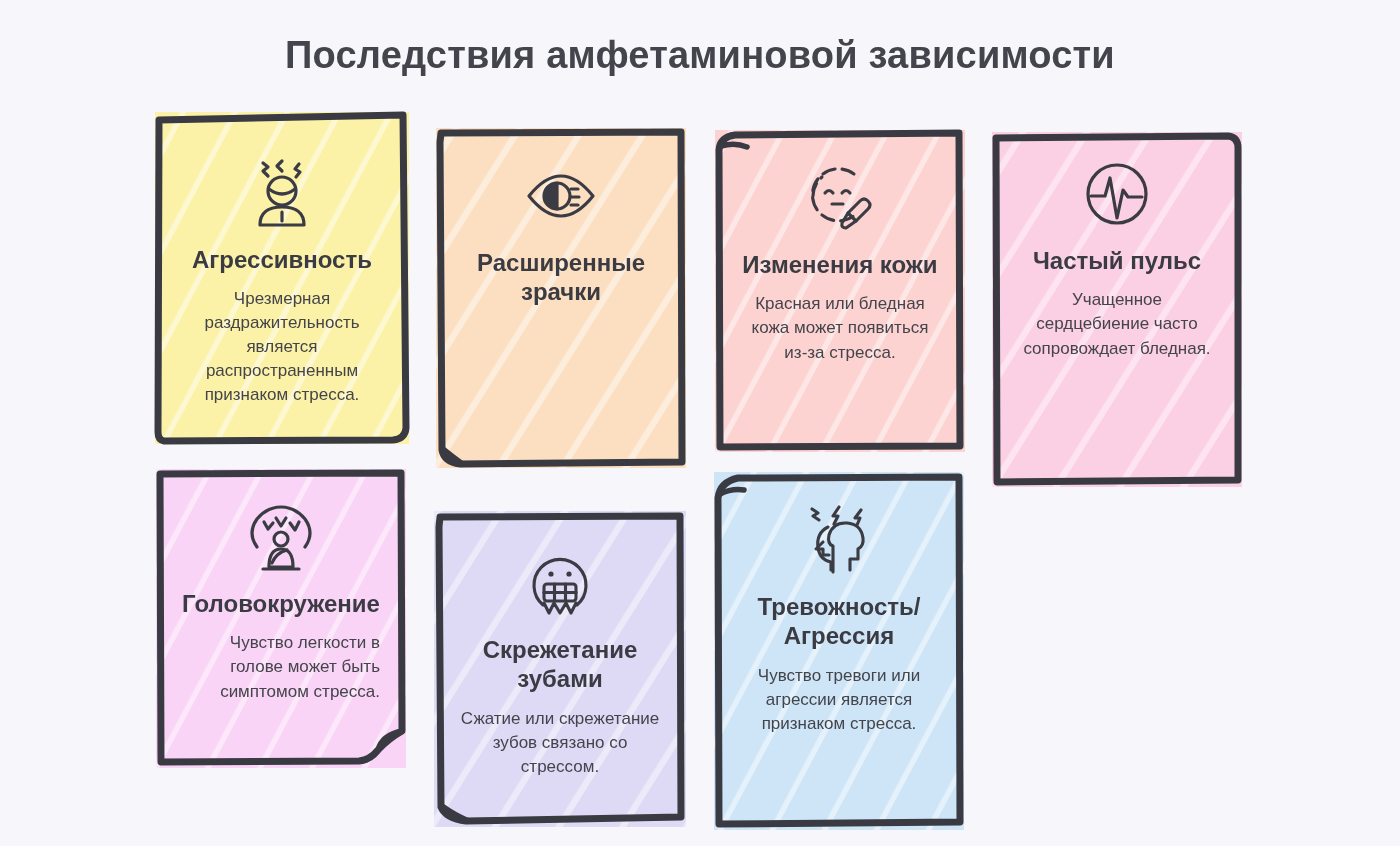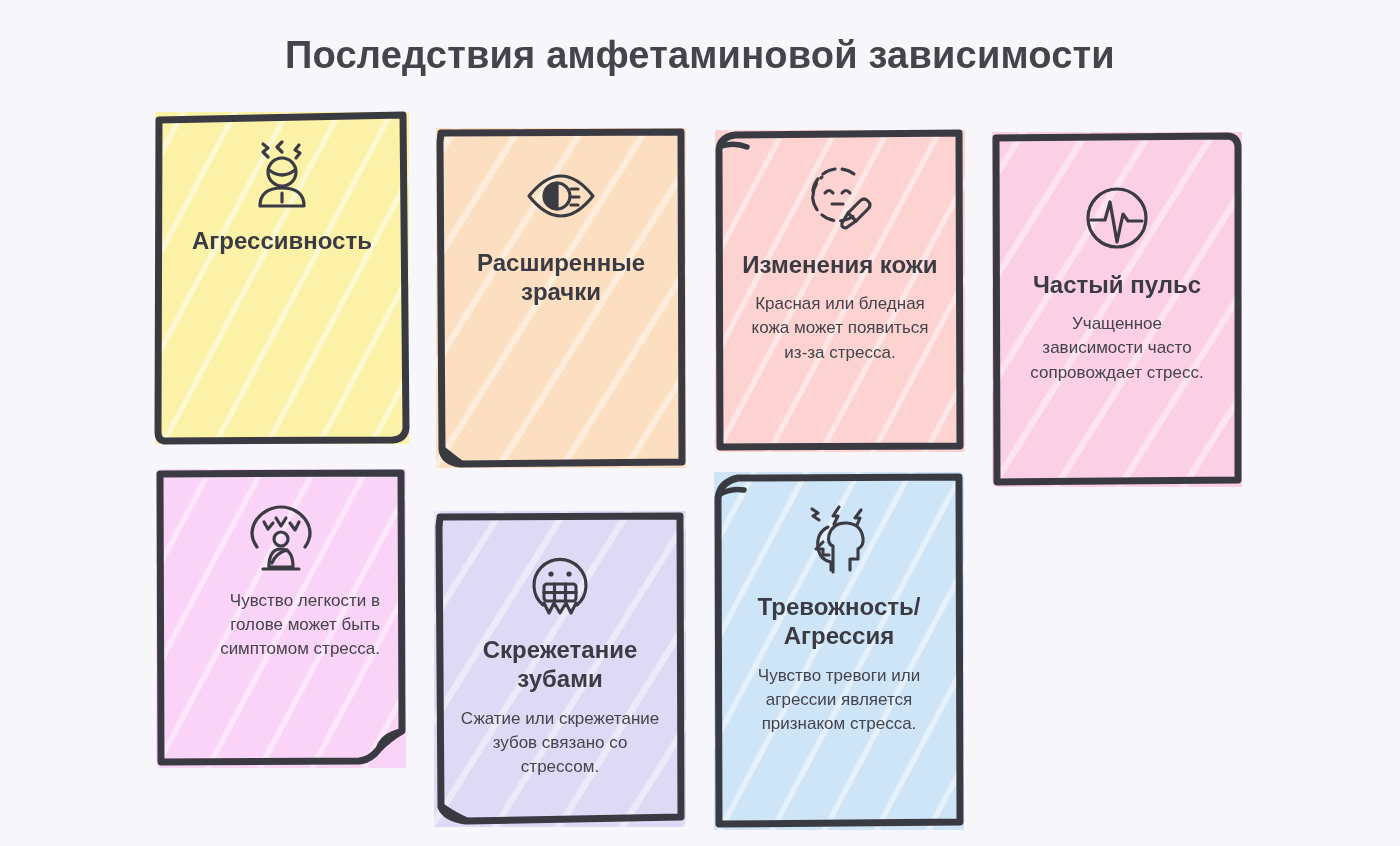--- a/index.html
+++ b/index.html
@@ -137,24 +137,24 @@
   }
   .card-body {
     font-size: 17px;
     line-height: 1.42;
     color: #44444b;
     margin: 0;
     max-width: 190px;
   }
 
   
-  .card.c1 .card-content { padding-top: 24px; }
+  .card.c1 .card-content { padding-top: 30px; justify-content: center; }
   .card.c2 .card-content { padding-top: 30px; }
   .card.c3 .card-content { padding-top: 30px; }
-  .card.c4 .card-content { padding-top: 48px; }
+  .card.c4 .card-content { padding-top: 24px; }
   .card.c5 .card-content { padding-top: 30px; }
   .card.c6 .card-content { padding-top: 34px; }
   .card.c7 .card-content { padding-top: 30px; }
   .card.c5 .card-body { max-width: 205px; text-align: right; }
   .card.c6 .card-body { max-width: 200px; }
 </style>
 </head>
 <body>
 
 <h1 class="page-title">Последствия амфетаминовой зависимости</h1>
@@ -177,20 +177,21 @@
           <path d="M19,8 L24,12 L19,16 L24,21"></path>
           <path d="M38,6 L33,11 L38,16"></path>
           <path d="M55,9 L51,14 L56,17 L52,22"></path>
           <circle cx="38" cy="36" r="14"></circle>
           <path d="M25,34 Q38,44 51,34"></path>
           <path d="M16,70 Q16,52 38,52 Q60,52 60,70 Z"></path>
           <path d="M38,57 L38,66"></path>
         </svg>
       </div>
       <div class="card-heading">Агрессивность</div>
+      <div class="card-body">Чрезмерная раздражительность является распространенным признаком стресса.</div>
     </div>
   </div>
 
   <div class="card c2" style="left:436px; top:128px; width:250px; height:340px;">
     <div class="card-surface">
       <div class="card-fill" style="background:#fbdfc0;"></div>
       <div class="card-hatch alt"></div>
     </div>
     <div class="card-outline">
       <svg viewBox="0 0 250 340" preserveAspectRatio="none">
@@ -253,21 +254,21 @@
       </svg>
     </div>
     <div class="card-content">
       <div class="card-icon">
         <svg viewBox="0 0 76 76" fill="none" stroke="#3b3b43" stroke-width="3.2" stroke-linecap="round" stroke-linejoin="round">
           <circle cx="38" cy="38" r="29"></circle>
           <path d="M12,40 L26,40 L31,22 L38,62 L44,34 L49,41 L63,41"></path>
         </svg>
       </div>
       <div class="card-heading">Частый пульс</div>
-      <div class="card-body">Учащенное зависимости часто сопровождает стресс.</div>
+      <div class="card-body">Учащенное сердцебиение часто сопровождает бледная.</div>
     </div>
   </div>
 
   <div class="card c5" style="left:156px; top:469px; width:250px; height:299px;">
     <div class="card-surface">
       <div class="card-fill" style="background:#f9d4f6;"></div>
       <div class="card-hatch"></div>
     </div>
     <div class="card-outline">
       <svg viewBox="0 0 250 299" preserveAspectRatio="none">
@@ -281,20 +282,21 @@
           <path d="M14,48 Q4,34 14,20 Q24,8 38,8 Q52,8 62,20 Q72,34 62,48"></path>
           <path d="M21,23 L25,30 L30,24"></path>
           <path d="M33,19 L38,27 L43,19"></path>
           <path d="M47,24 L52,31 L56,23"></path>
           <circle cx="38" cy="40" r="7"></circle>
           <path d="M26,68 Q26,50 38,50 Q50,50 50,68 Z"></path>
           <path d="M29,64 Q33,54 44,51"></path>
           <path d="M20,70 L56,70"></path>
         </svg>
       </div>
+      <div class="card-heading">Головокружение</div>
       <div class="card-body">Чувство легкости в голове может быть симптомом стресса.</div>
     </div>
   </div>
 
   <div class="card c6" style="left:434px; top:511px; width:252px; height:316px;">
     <div class="card-surface">
       <div class="card-fill" style="background:#ded9f5;"></div>
       <div class="card-hatch alt"></div>
     </div>
     <div class="card-outline">

